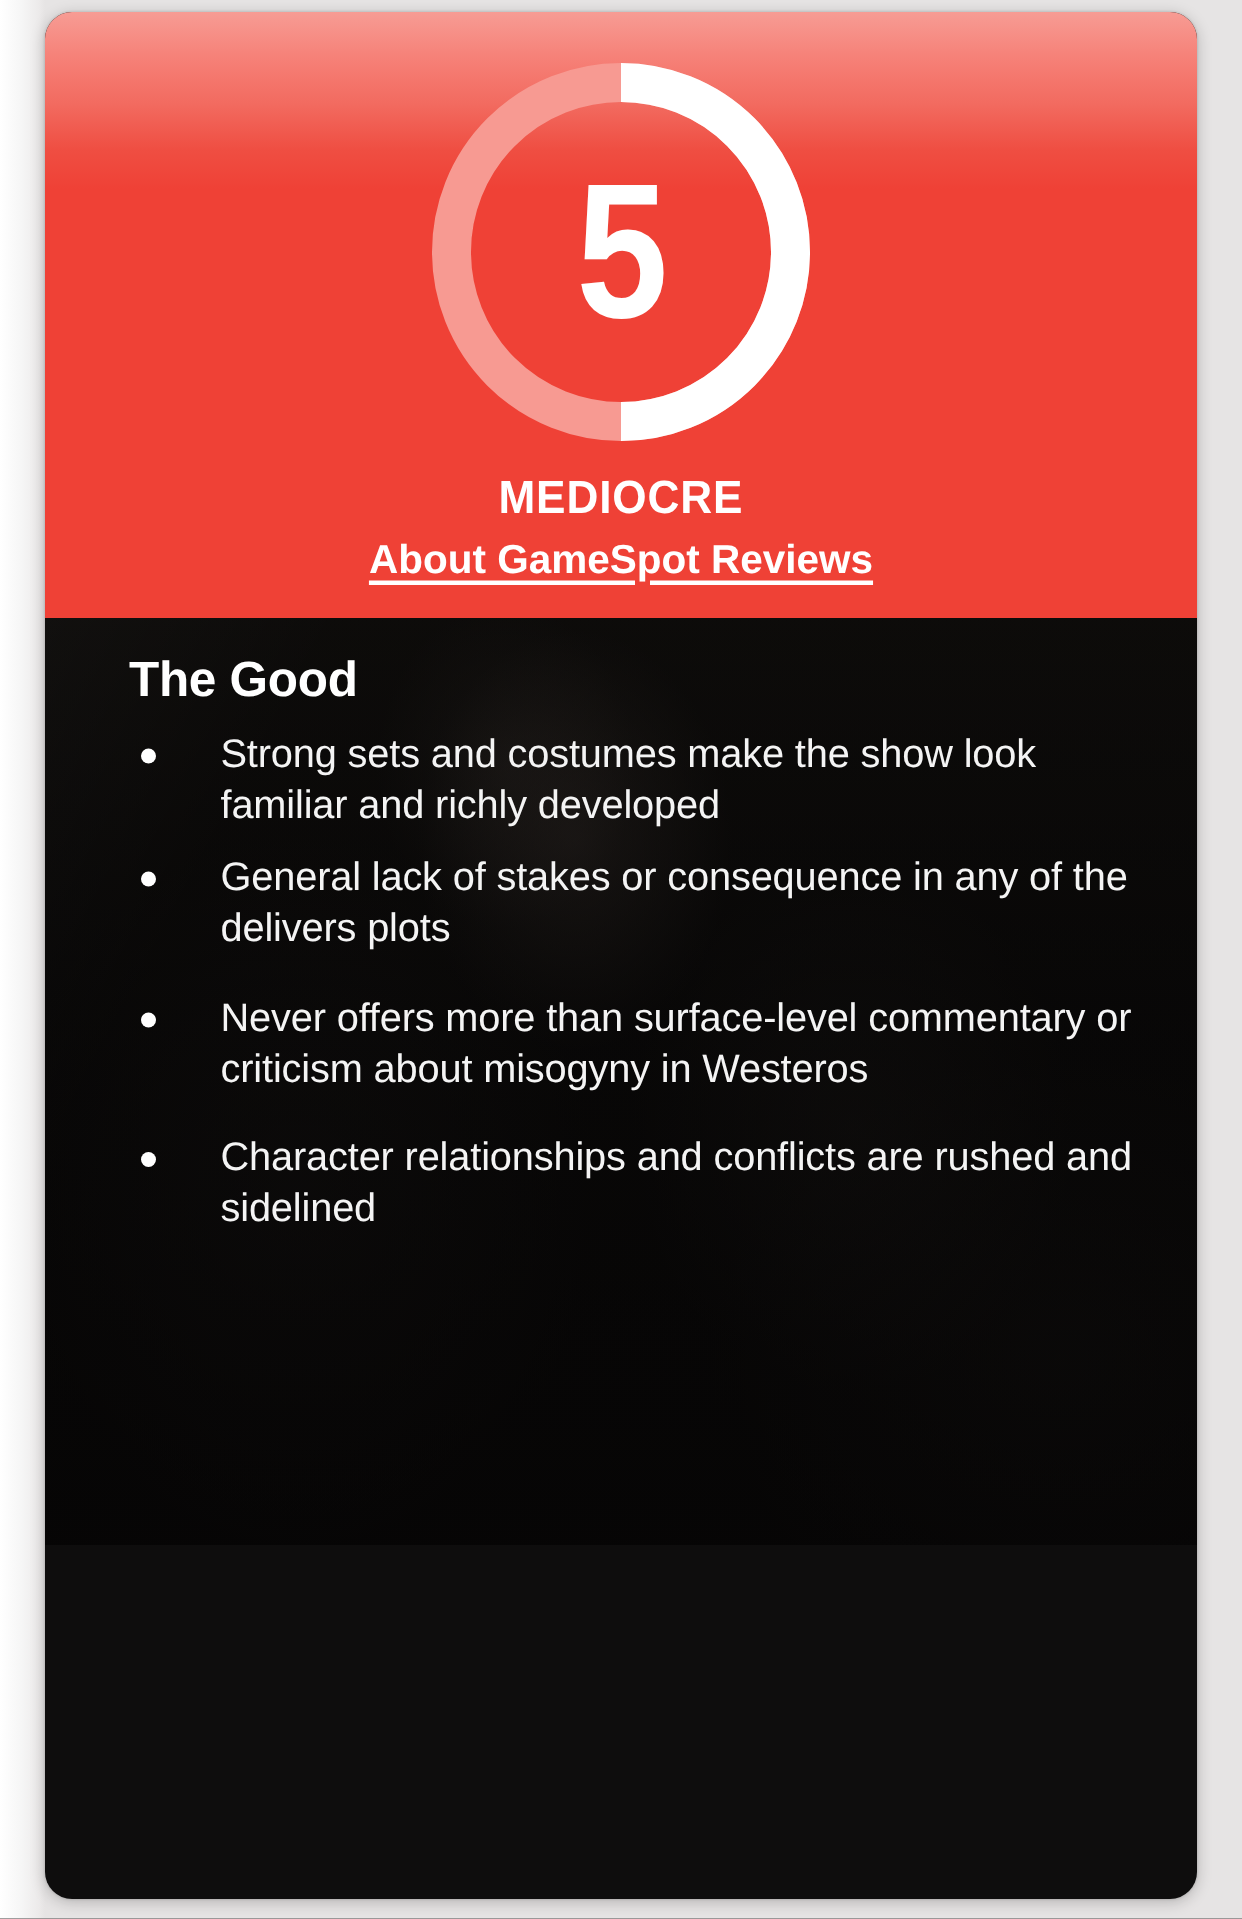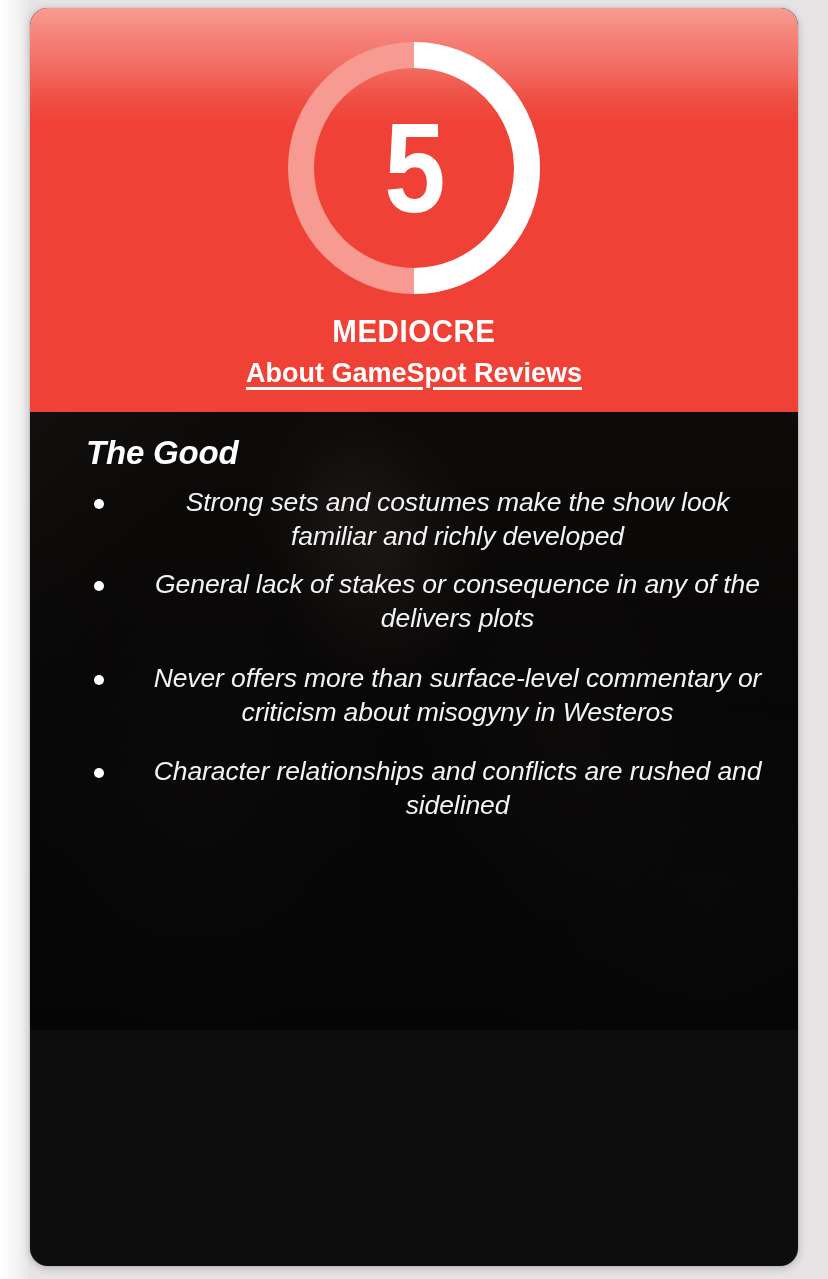--- a/index.html
+++ b/index.html
@@ -111,21 +111,20 @@
     text-decoration-thickness: 3px;
     cursor: pointer;
   }
 
   
   .review-body {
     position: relative;
     height: 618px;
     background: #701a75;
     overflow: hidden;
-    font-style: italic;
   }
 
   
   .body-photo {
     position: absolute;
     inset: 0;
     background:
       radial-gradient(ellipse 150px 200px at 46% 24%, rgba(120,104,96,0.30), rgba(0,0,0,0) 70%),
       radial-gradient(ellipse 120px 150px at 40% 16%, rgba(90,80,74,0.26), rgba(0,0,0,0) 72%),
       radial-gradient(ellipse 200px 240px at 70% 55%, rgba(70,64,60,0.20), rgba(0,0,0,0) 74%),
@@ -154,21 +153,20 @@
     letter-spacing: -0.2px;
     padding-left: 30px;
   }
   .section-heading.good { padding-top: 22px; }
   .section-heading.bad  { padding-top: 24px; }
 
   ul.pros-cons {
     list-style: none;
     margin: 0;
     padding: 14px 0 0 0;
-    text-align: center;
   }
   ul.pros-cons li {
     position: relative;
     padding-left: 91px;
     padding-right: 6px;
     margin-bottom: 26px;
     color: #f4f4f4;
     font-family: "Liberation Sans", sans-serif;
     font-size: 26.5px;
     line-height: 1.28;

